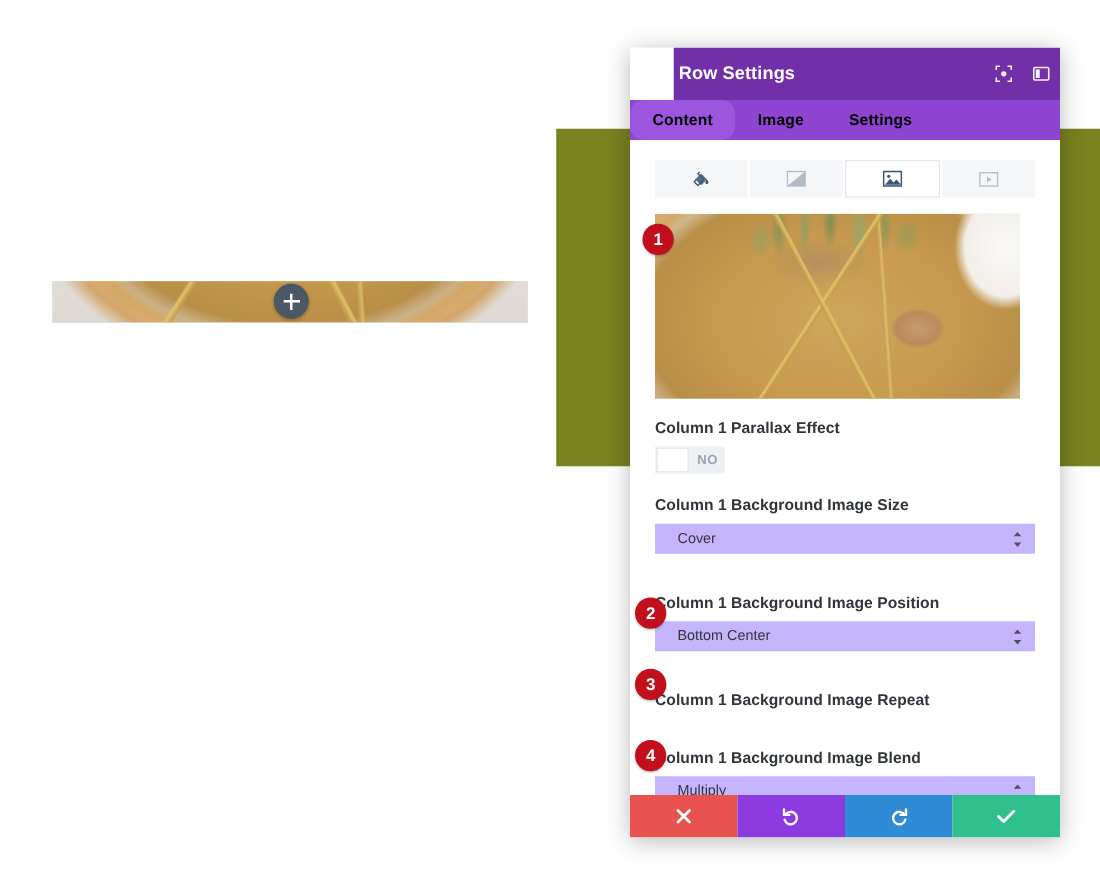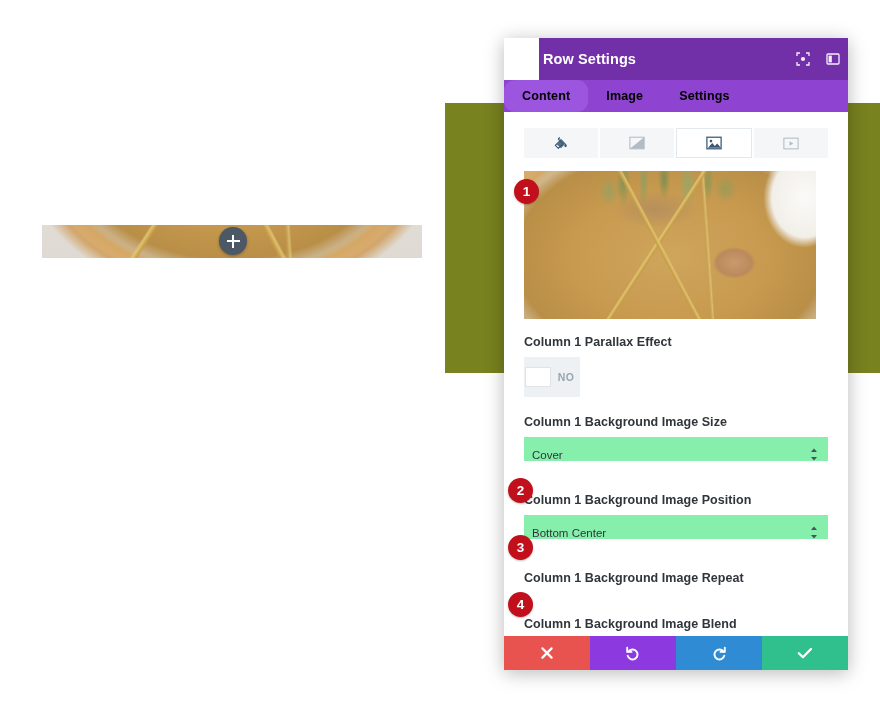--- a/index.html
+++ b/index.html
@@ -207,21 +207,21 @@
     position: relative;
   }
   #bg-image-preview .photo {
     position: absolute;
     inset: 0;
   }
 
   
   #parallax-toggle {
     width: 56px;
-    height: 40px;
+    height: 22px;
     background: #eef1f4;
     display: flex;
     align-items: center;
     margin-bottom: 18px;
   }
   #parallax-toggle .knob {
     width: 26px;
     height: 20px;
     background: #ffffff;
     margin: 1px;
@@ -233,24 +233,24 @@
     font-size: 10.5px;
     font-weight: bold;
     color: #9aa5b1;
     letter-spacing: .4px;
   }
 
   
   .select-field { margin-bottom: 32px; }
   .select-box {
     height: 24px;
-    background: #86efac;
-    display: flex;
-    align-items: flex-end;
-    padding: 0 8px 0 8px;
+    background: #c4b5fd;
+    display: flex;
+    align-items: center;
+    padding: 0 8px 0 18px;
   }
   .select-value {
     flex: 1 1 auto;
     font-size: 11.5px;
     color: #30353b;
   }
   .select-arrows {
     width: 12px;
     display: flex;
     flex-direction: column;

